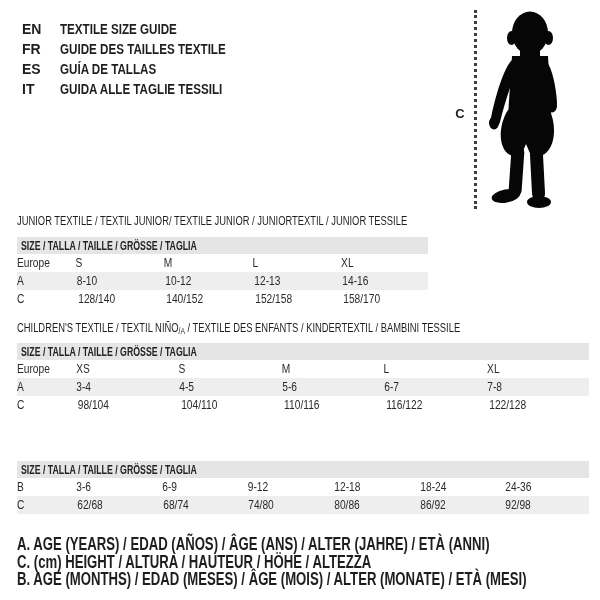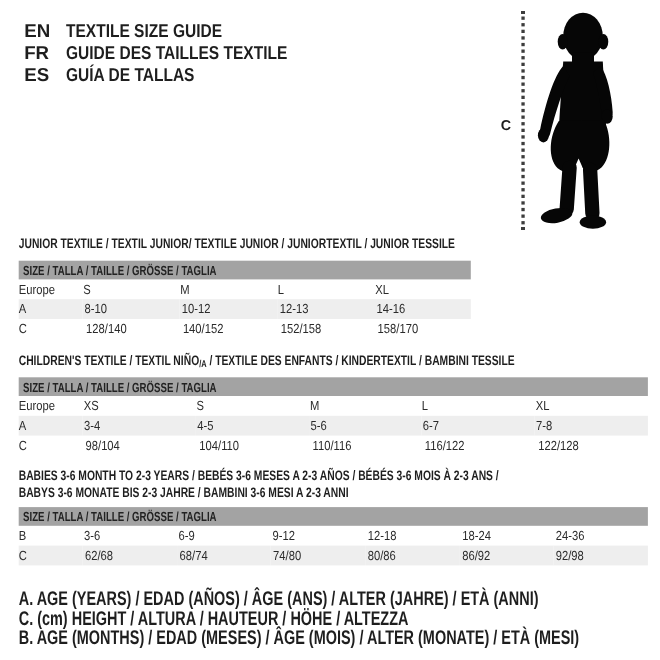--- a/index.html
+++ b/index.html
@@ -7,36 +7,36 @@
   .page{position:relative;width:600px;height:600px;background:#fff;overflow:hidden;}
 
   
   .cx{display:inline-block;white-space:nowrap;transform-origin:0 50%;}
   .cxc{display:inline-block;white-space:nowrap;transform-origin:50% 50%;}
   .s83{transform:scaleX(0.83);} .s75{transform:scaleX(0.75);}
   .s73{transform:scaleX(0.73);} .s85{transform:scaleX(0.85);}
 
   
   .lang-list{position:absolute;left:22px;top:19px;}
-  .lang-row{display:flex;height:20px;align-items:center;font-weight:700;font-size:17px;}
+  .lang-row{display:flex;height:20px;align-items:center;font-weight:700;font-size:14px;}
   .lang-code{width:38px;flex:0 0 38px;}
 
   
   .dotline{position:absolute;left:474px;top:10px;height:199px;width:0;border-left:3px dotted #3d3d3d;}
   .c-label{position:absolute;left:451px;top:106px;width:18px;text-align:center;font-weight:700;font-size:13px;}
   .silhouette{position:absolute;left:484px;top:6px;width:84px;height:204px;}
 
   
-  .sec-title{position:absolute;font-weight:700;font-size:12.5px;line-height:16px;}
+  .sec-title{position:absolute;font-weight:400;font-size:12.5px;line-height:16px;}
   .subA{font-size:9px;vertical-align:-2px;}
 
   
   table.size-table{position:absolute;border-collapse:collapse;table-layout:fixed;}
   table.size-table td{padding:0;height:18px;font-size:12px;vertical-align:middle;color:#2a2a2a;}
-  tr.bar td{background:#a3a3a3;height:17px;font-weight:700;font-size:12px;text-align:left;padding-left:4px;color:#222;}
+  tr.bar td{background:#e5e5e5;height:17px;font-weight:700;font-size:12px;text-align:left;padding-left:4px;color:#222;}
   td.lbl{text-align:left;padding-left:4px;font-size:12.5px;}
   tr.shade td{background:#eeeeee;}
 
   
   .legend{position:absolute;left:17px;top:534px;}
   .legend-line{height:17.5px;font-weight:700;font-size:18px;}
 </style>
 </head>
 <body>
 
@@ -47,20 +47,24 @@
       <span class="lang-code">EN</span>
       <span class="cx s83">TEXTILE SIZE GUIDE</span>
     </div>
     <div class="lang-row">
       <span class="lang-code">FR</span>
       <span class="cx s83">GUIDE DES TAILLES TEXTILE</span>
     </div>
     <div class="lang-row">
       <span class="lang-code">ES</span>
       <span class="cx s83">GUÍA DE TALLAS</span>
+    </div>
+    <div class="lang-row">
+      <span class="lang-code">IT</span>
+      <span class="cx s83">GUIDA ALLE TAGLIE TESSILI</span>
     </div>
   </div>
 
   <div class="dotline"></div>
   <span class="c-label">C</span>
   <svg class="silhouette" viewBox="0 0 84 204">
     <g fill="#060606">
       <ellipse cx="46" cy="27" rx="18" ry="21.5"></ellipse>
       <ellipse cx="27.5" cy="32" rx="4.5" ry="7"></ellipse>
       <ellipse cx="64.5" cy="32" rx="4.5" ry="7"></ellipse>
@@ -153,24 +157,20 @@
       <td class="lbl"><span class="cx s85">C</span></td>
       <td><span class="cxc s85">98/104</span></td>
       <td><span class="cxc s85">104/110</span></td>
       <td><span class="cxc s85">110/116</span></td>
       <td><span class="cxc s85">116/122</span></td>
       <td><span class="cxc s85">122/128</span></td>
     </tr>
   </tbody>
     </table>
 
-  <div class="sec-title" style="left:17px;top:424px;">
-    <span class="cx s75" style="display:block;">BABIES 3-6 MONTH TO 2-3 YEARS / BEBÉS 3-6 MESES A 2-3 AÑOS / BÉBÉS 3-6 MOIS À 2-3 ANS /</span>
-    <span class="cx s75" style="display:block;">BABYS 3-6 MONATE BIS 2-3 JAHRE / BAMBINI 3-6 MESI A 2-3 ANNI</span>
-  </div>
   <table class="size-table" style="left:17px;top:461px;width:572px;">
     <colgroup>
         <col style="width:58px">
         <col>
         <col>
         <col>
         <col>
         <col>
         <col>
       </colgroup>

